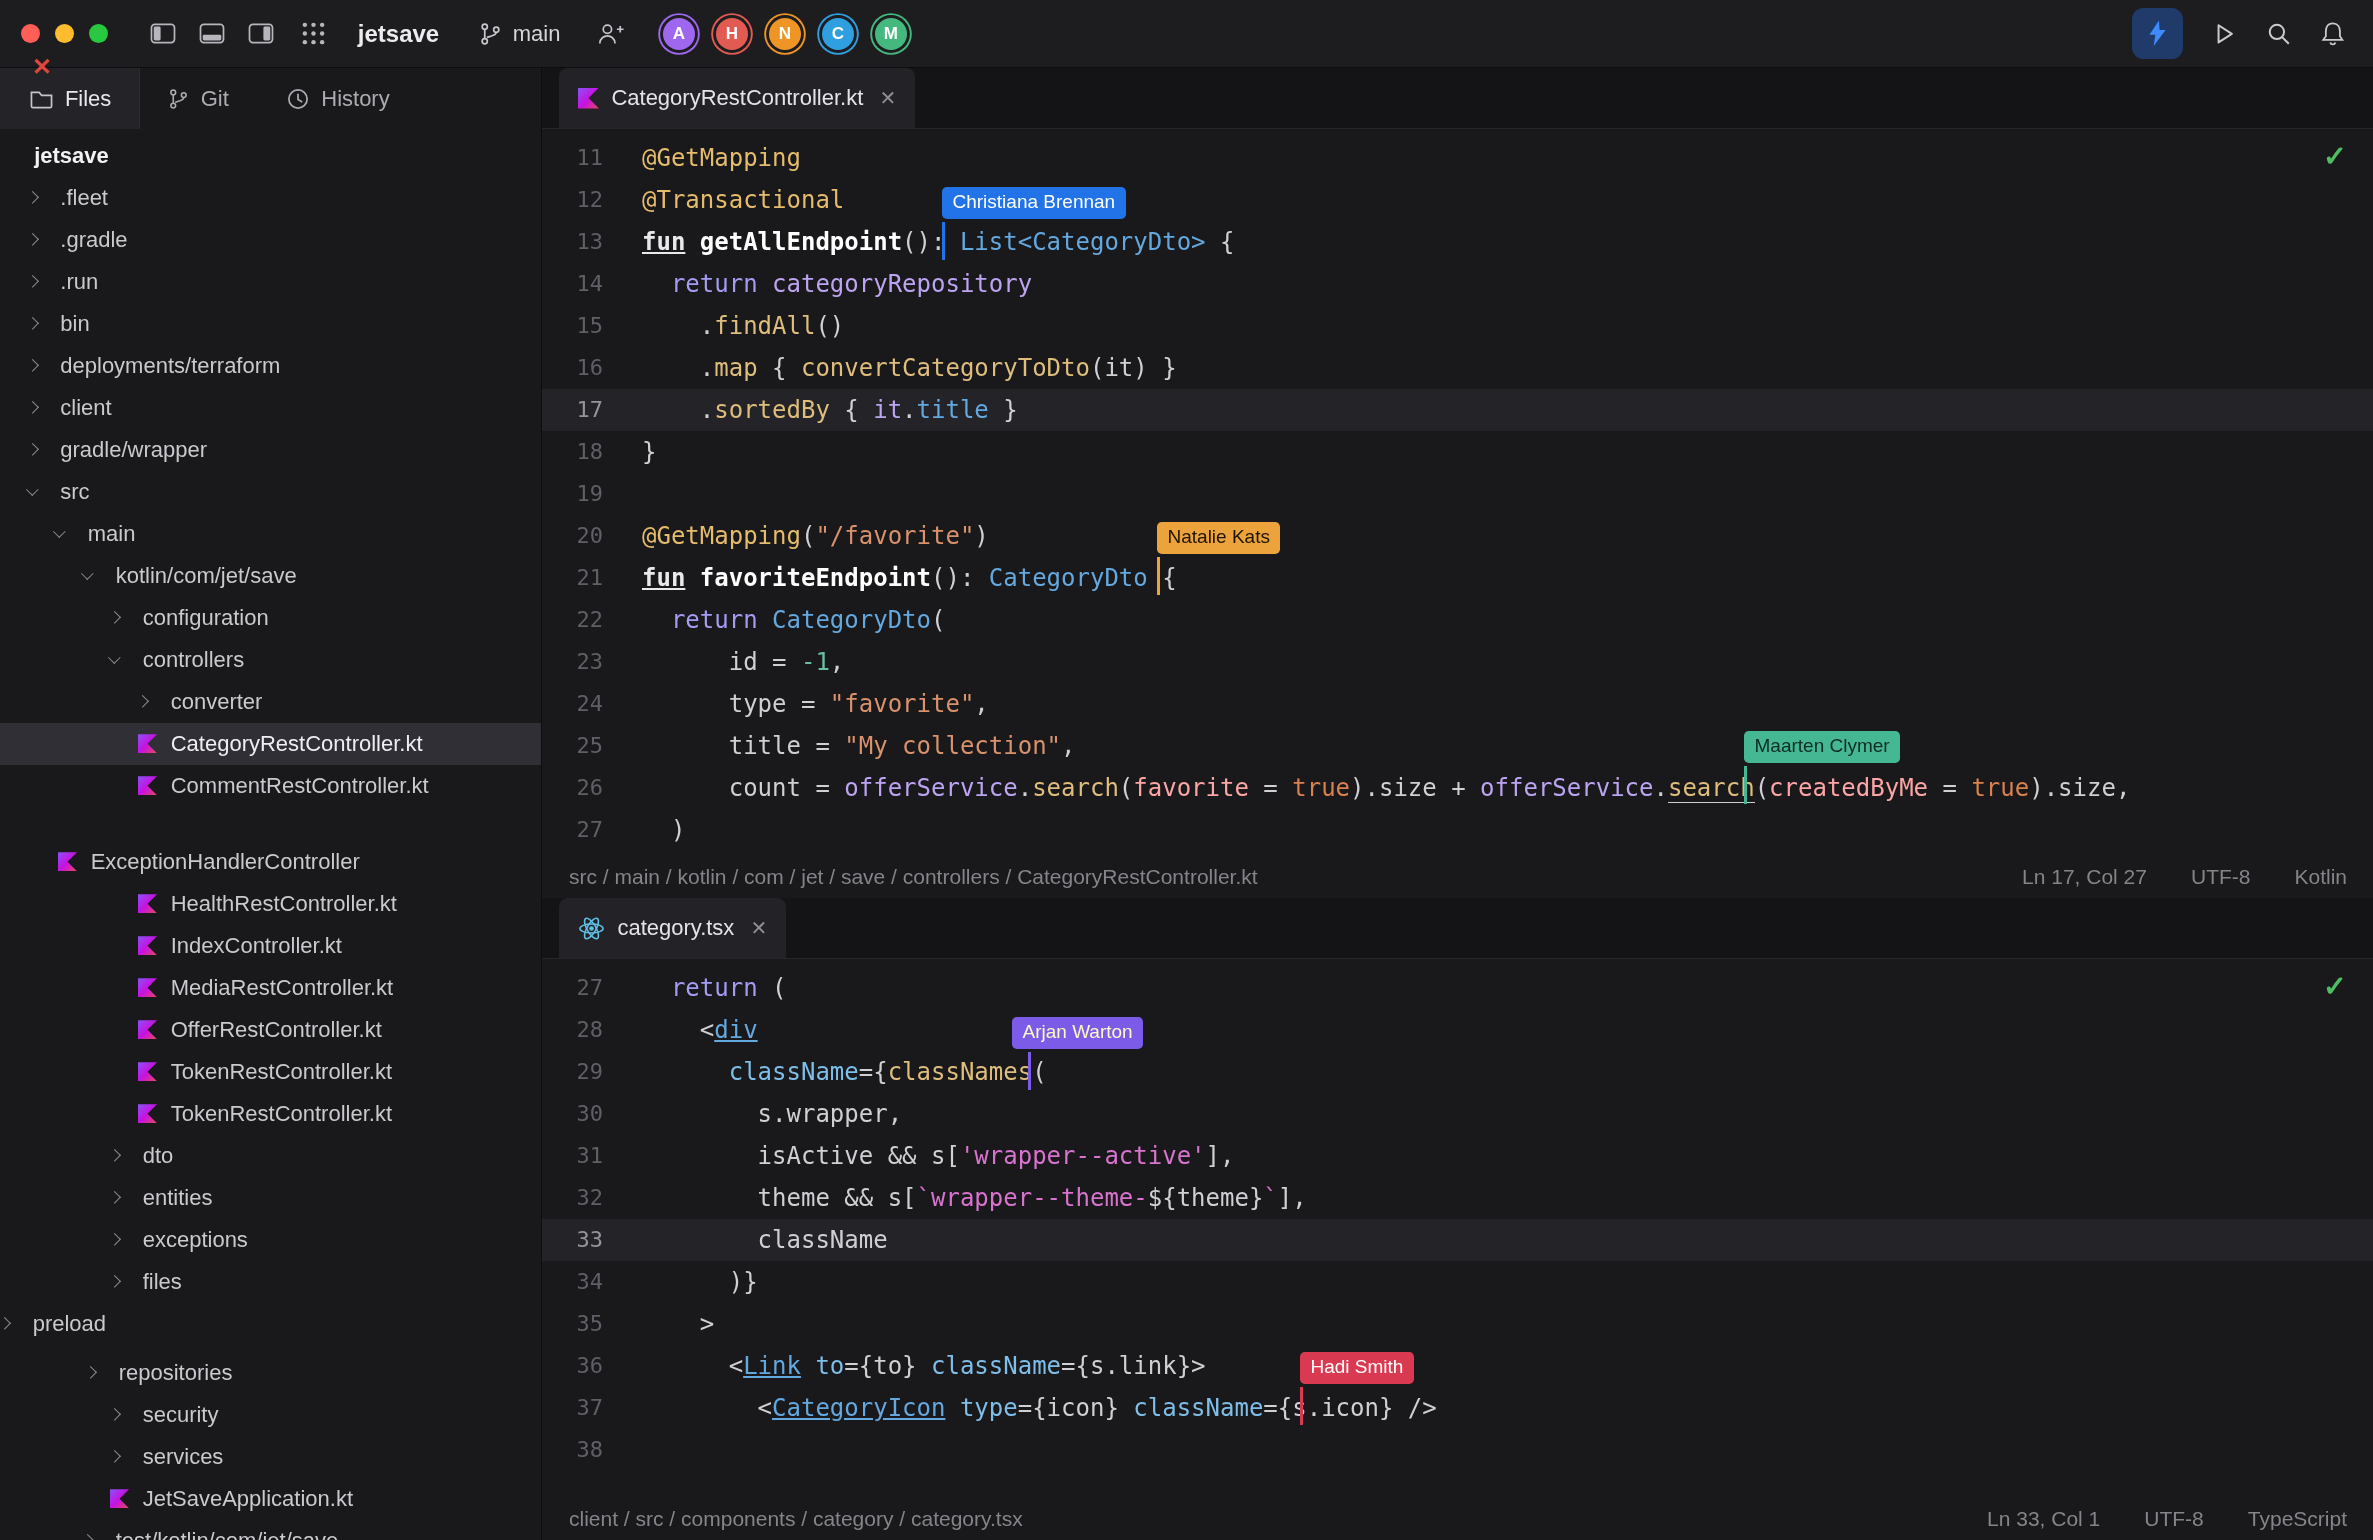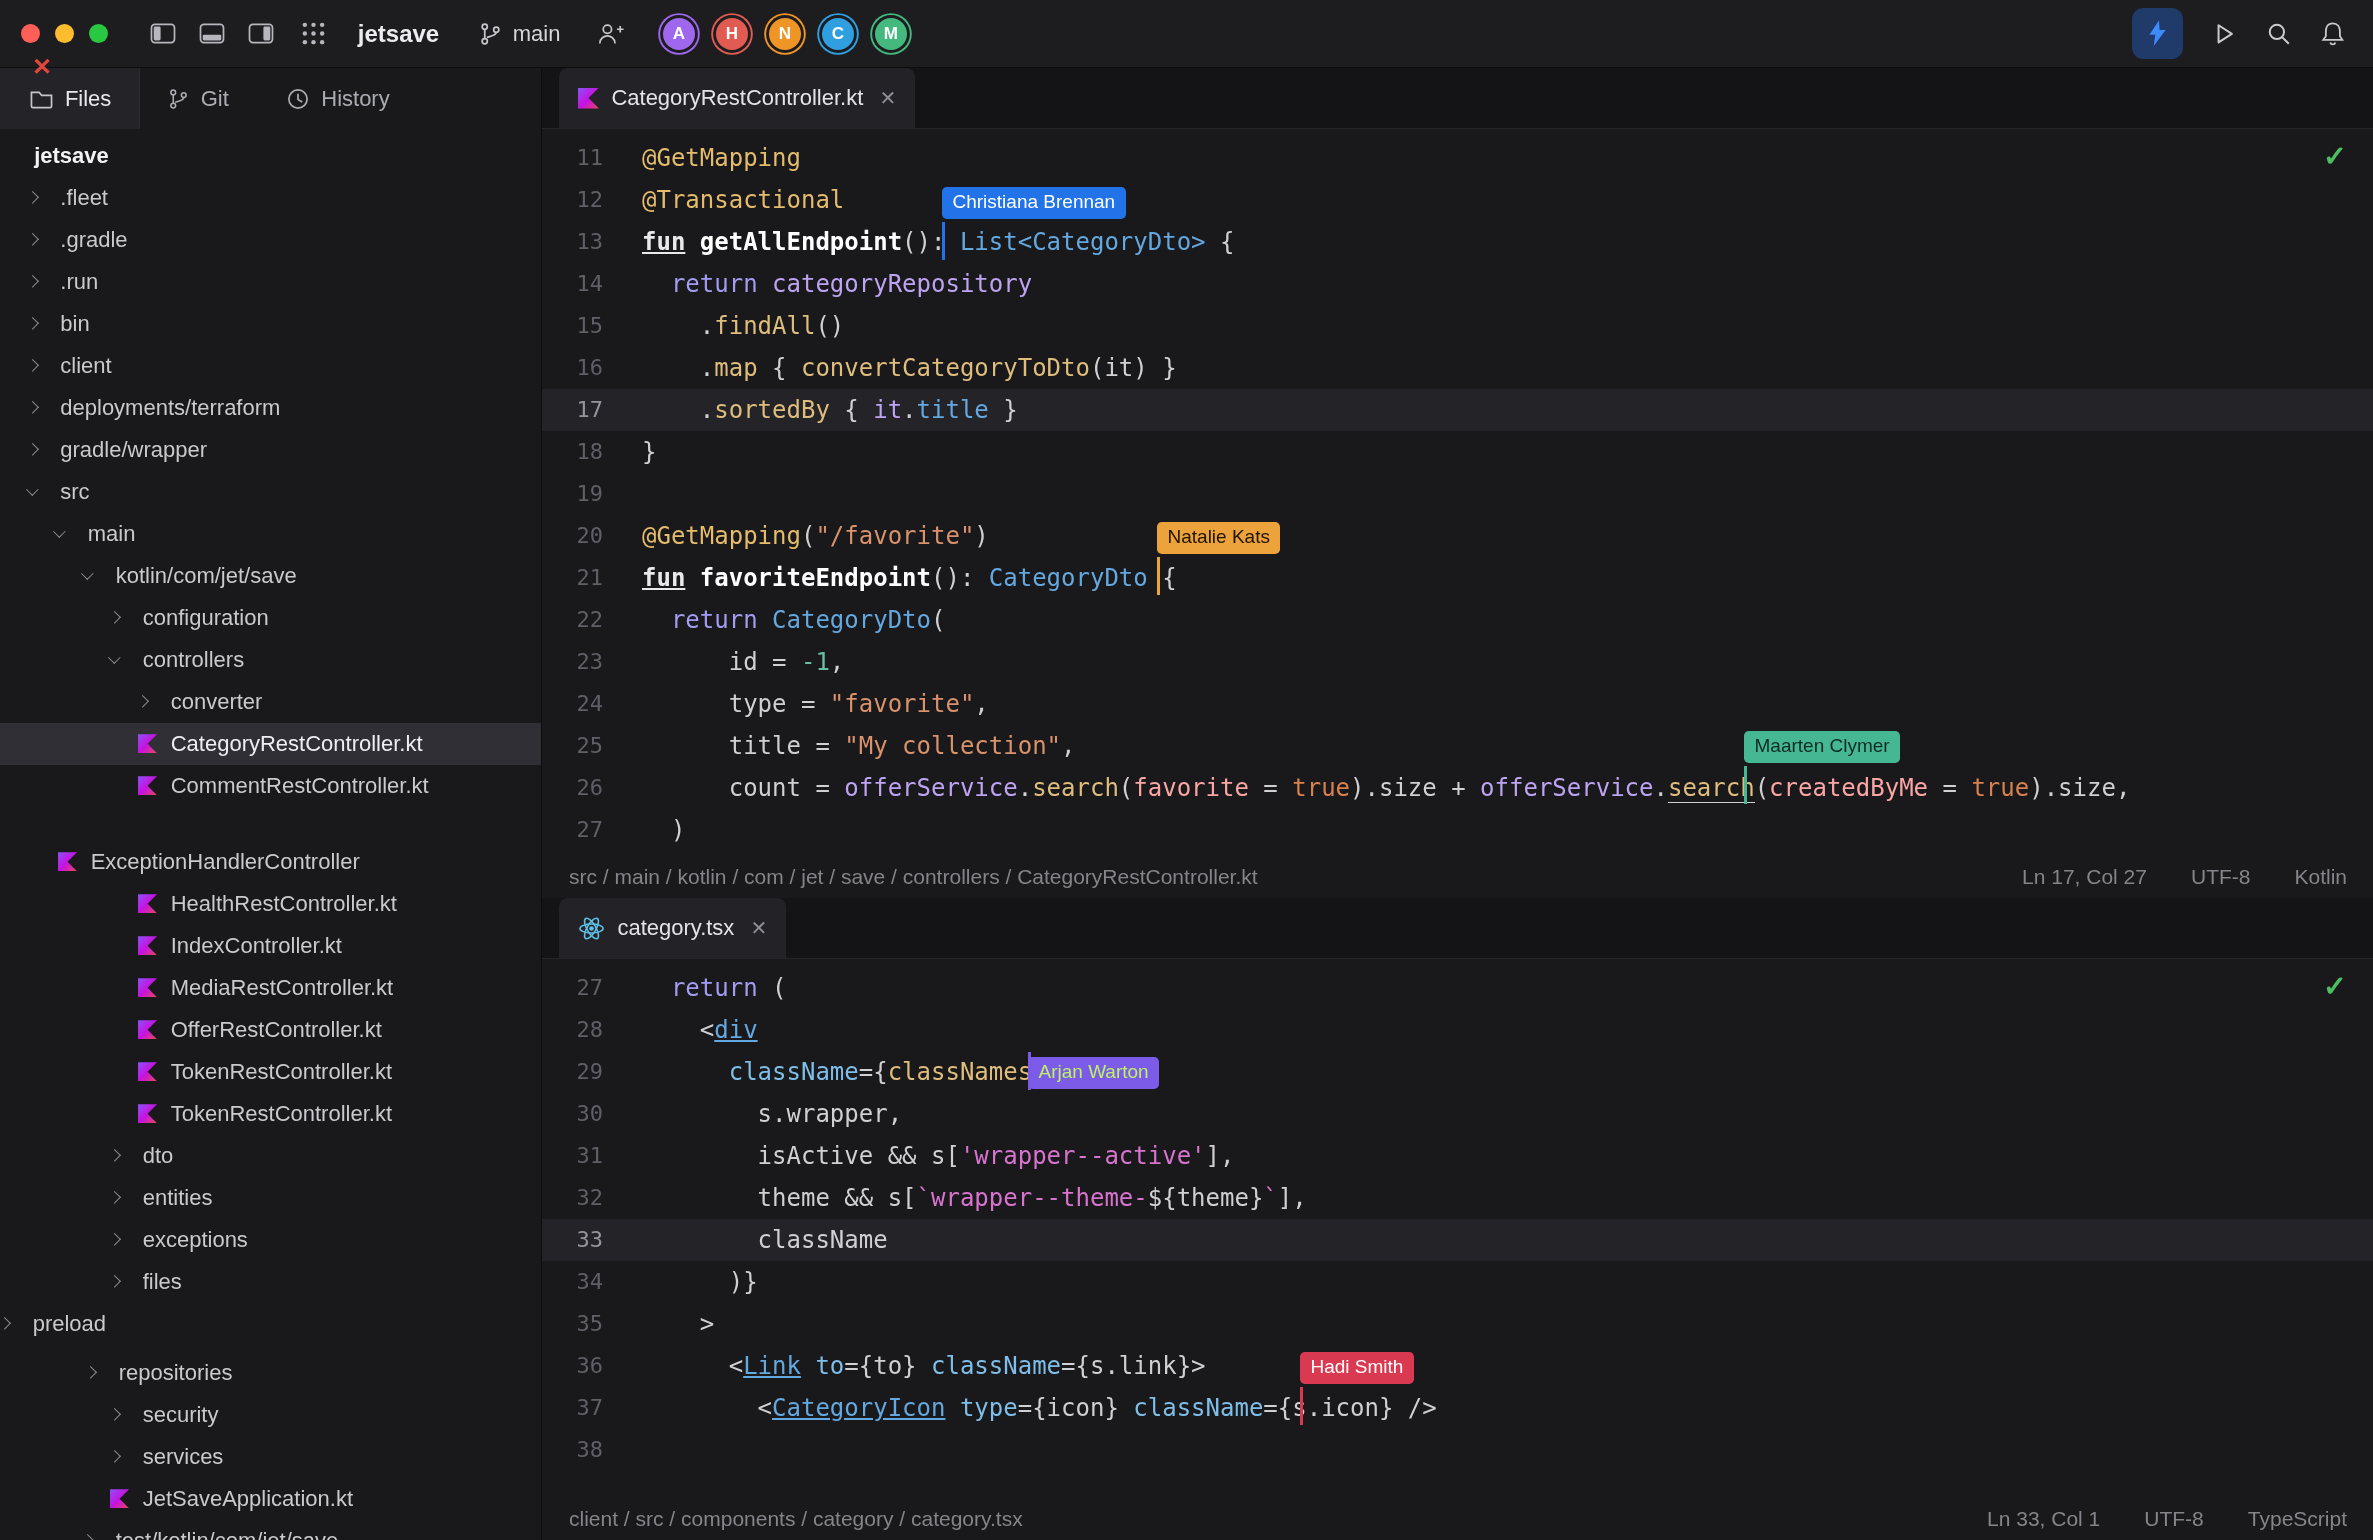--- a/index.html
+++ b/index.html
@@ -247,27 +247,27 @@
         <div class="trow" style="padding-left: 27.6px;">
           <span class="slot">
             <span class="chev right"></span>
           </span>
           <span class="tlabel">bin</span>
         </div>
         <div class="trow" style="padding-left: 27.6px;">
           <span class="slot">
             <span class="chev right"></span>
           </span>
+          <span class="tlabel">deployments/terraform</span>
+        </div>
+        <div class="trow" style="padding-left: 27.6px;">
+          <span class="slot">
+            <span class="chev right"></span>
+          </span>
           <span class="tlabel">client</span>
-        </div>
-        <div class="trow" style="padding-left: 27.6px;">
-          <span class="slot">
-            <span class="chev right"></span>
-          </span>
-          <span class="tlabel">deployments/terraform</span>
         </div>
         <div class="trow" style="padding-left: 27.6px;">
           <span class="slot">
             <span class="chev right"></span>
           </span>
           <span class="tlabel">gradle/wrapper</span>
         </div>
         <div class="trow" style="padding-left: 27.6px;">
           <span class="slot">
             <span class="chev down"></span>
@@ -576,21 +576,21 @@
             <span class="src"><span class="tk-d">      &lt;</span><span class="tk-tag">Link</span><span class="tk-d"> </span><span class="tk-attr">to</span><span class="tk-d">={to} </span><span class="tk-attr">className</span><span class="tk-d">={s.link}&gt;</span></span>
           </div>
           <div class="line">
             <span class="ln">37</span>
             <span class="src"><span class="tk-d">        &lt;</span><span class="tk-tag">CategoryIcon</span><span class="tk-d"> </span><span class="tk-attr">type</span><span class="tk-d">={icon} </span><span class="tk-attr">className</span><span class="tk-d">={s.icon} /&gt;</span></span>
           </div>
           <div class="line">
             <span class="ln">38</span>
             <span class="src"></span>
           </div>
-          <div class="cursor-label" style="background: rgb(123, 91, 232); color: #bef264; left: 486px; top: 58px; margin-top: 40px;">Arjan Warton</div>
+          <div class="cursor-label" style="background: rgb(123, 91, 232); color: #fef9c3; left: 470px; top: 58px;">Arjan Warton</div>
           <div class="caret" style="background: rgb(123, 91, 232); left: 486px; top: 93px;"></div>
           <div class="cursor-label" style="background: rgb(217, 58, 82); color: rgb(255, 255, 255); left: 758px; top: 393px;">Hadi Smith</div>
           <div class="caret" style="background: rgb(217, 58, 82); left: 758px; top: 428px;"></div>
         </div>
       <span class="check">✓</span>
     </div>
     <div class="statusbar">
       <span class="crumb">client / src / components / category / category.tsx</span>
       <span class="sright">
         <span>Ln 33, Col 1</span>

